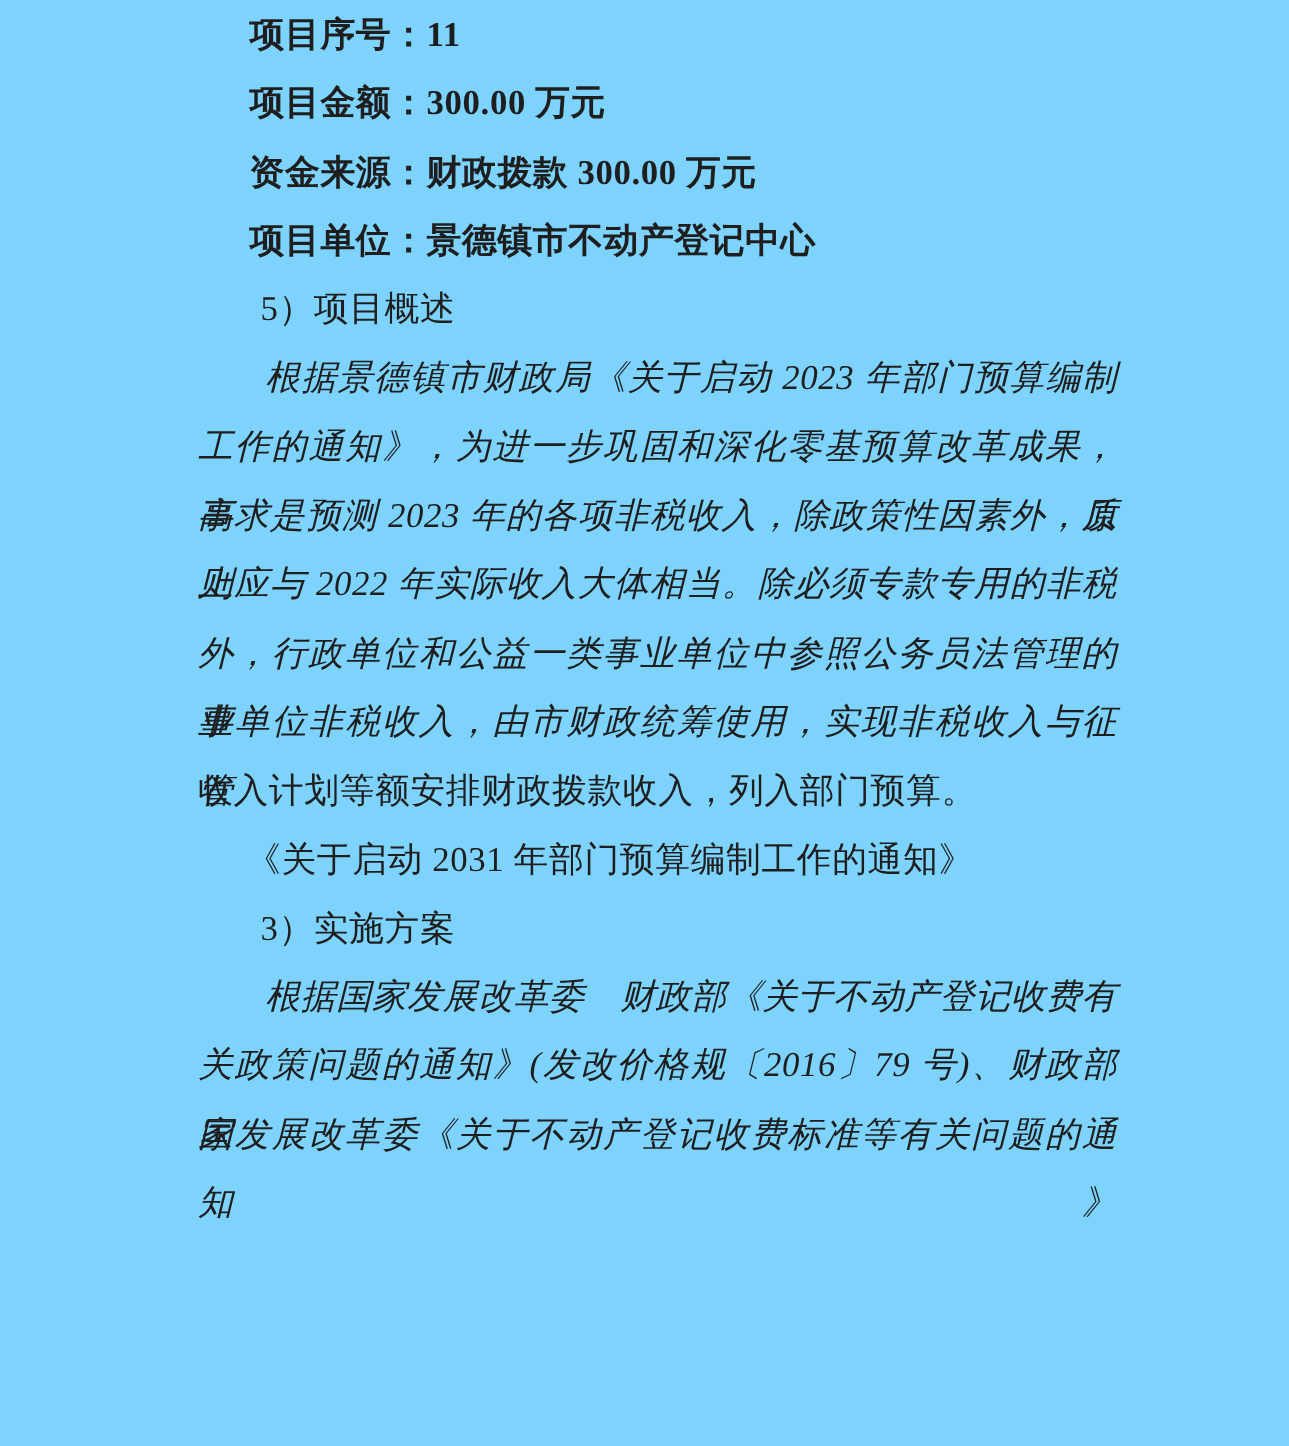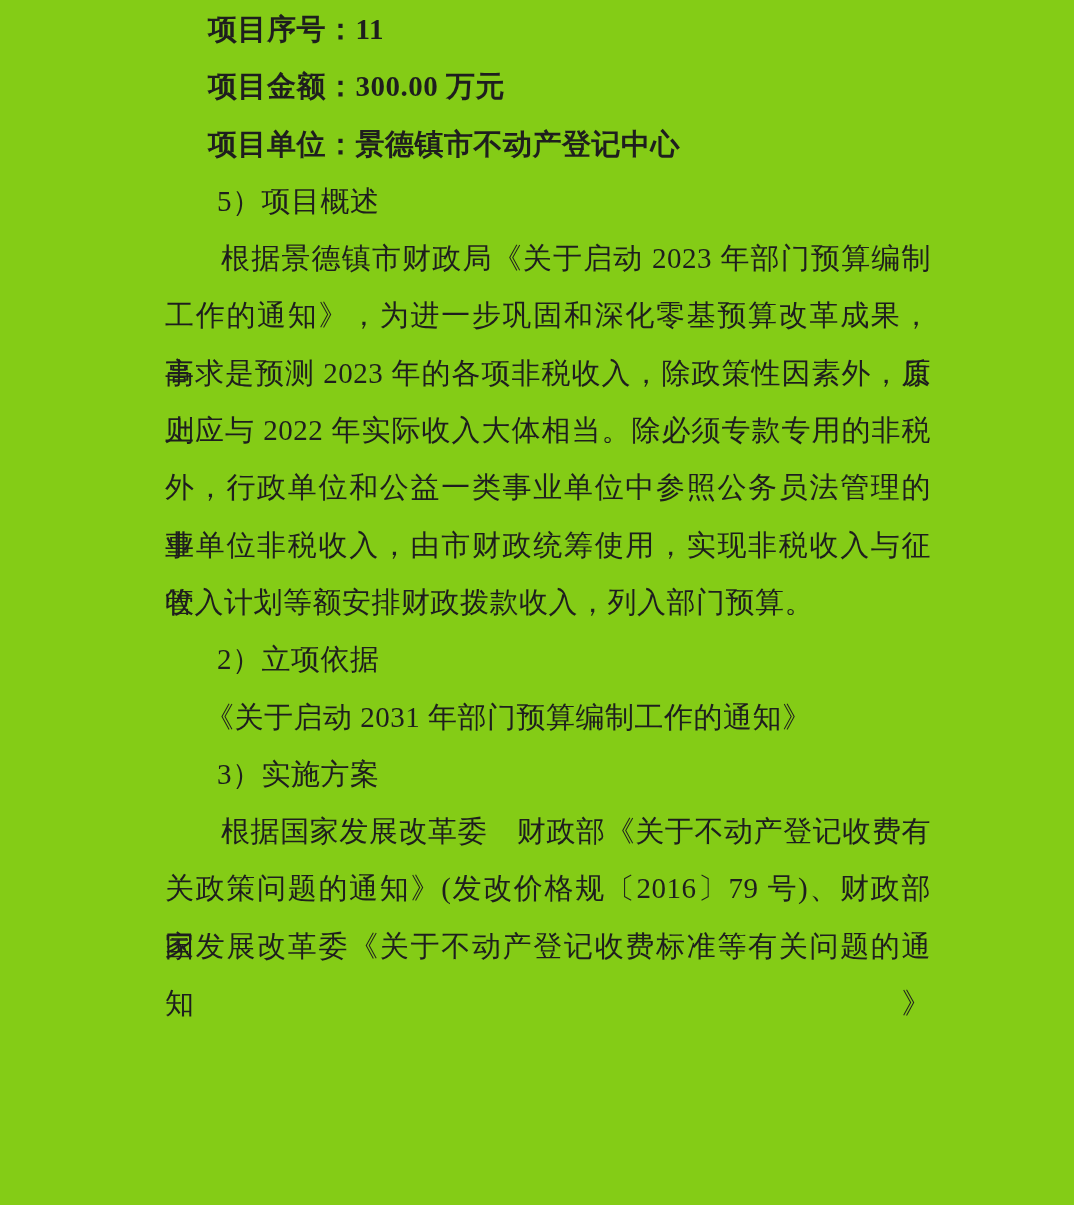--- a/index.html
+++ b/index.html
@@ -4,21 +4,21 @@
 <style>
   html, body {
     margin: 0;
     padding: 0;
     background: #ffffff;
   }
   .page {
     position: relative;
     width: 1074px;
     height: 1205px;
-    background: #84cc16;
+    background: #7dd3fc;
     overflow: hidden;
     font-family: "Liberation Serif", "DejaVu Serif", serif;
     color: #1e1e1e;
   }
   .doc {
     position: absolute;
     left: 165px;
     top: 1px;
     width: 766px;
   }
@@ -37,43 +37,44 @@
   
   .ind-p { padding-left: 56px; }
   
   .ind-q { padding-left: 40px; }
   
   .just {
     white-space: normal;
     text-align: justify;
     text-align-last: justify;
     text-justify: inter-ideograph;
+    font-style: italic;
   }
 </style>
 </head>
 <body>
 
 <div class="page">
   <div class="doc">
 
     <div class="ln bold ind-h">项目序号：11</div>
     <div class="ln bold ind-h">项目金额：300.00 万元</div>
+    <div class="ln bold ind-h">资金来源：财政拨款 300.00 万元</div>
     <div class="ln bold ind-h">项目单位：景德镇市不动产登记中心</div>
 
     <div class="ln ind-s">5）项目概述</div>
 
     <div class="ln ind-p just">根据景德镇市财政局《关于启动 2023 年部门预算编制</div>
     <div class="ln just">工作的通知》，为进一步巩固和深化零基预算改革成果，高质</div>
     <div class="ln just">事求是预测 2023 年的各项非税收入，除政策性因素外，原则</div>
     <div class="ln just">上应与 2022 年实际收入大体相当。除必须专款专用的非税</div>
     <div class="ln just">外，行政单位和公益一类事业单位中参照公务员法管理的事</div>
     <div class="ln just">业单位非税收入，由市财政统筹使用，实现非税收入与征管</div>
     <div class="ln">收入计划等额安排财政拨款收入，列入部门预算。</div>
 
-    <div class="ln ind-s">2）立项依据</div>
 
     <div class="ln ind-q">《关于启动 2031 年部门预算编制工作的通知》</div>
 
     <div class="ln ind-s">3）实施方案</div>
 
     <div class="ln ind-p just">根据国家发展改革委　财政部《关于不动产登记收费有</div>
     <div class="ln just">关政策问题的通知》(发改价格规〔2016〕79 号)、财政部　国</div>
     <div class="ln just">家发展改革委《关于不动产登记收费标准等有关问题的通知》</div>
 
   </div>

